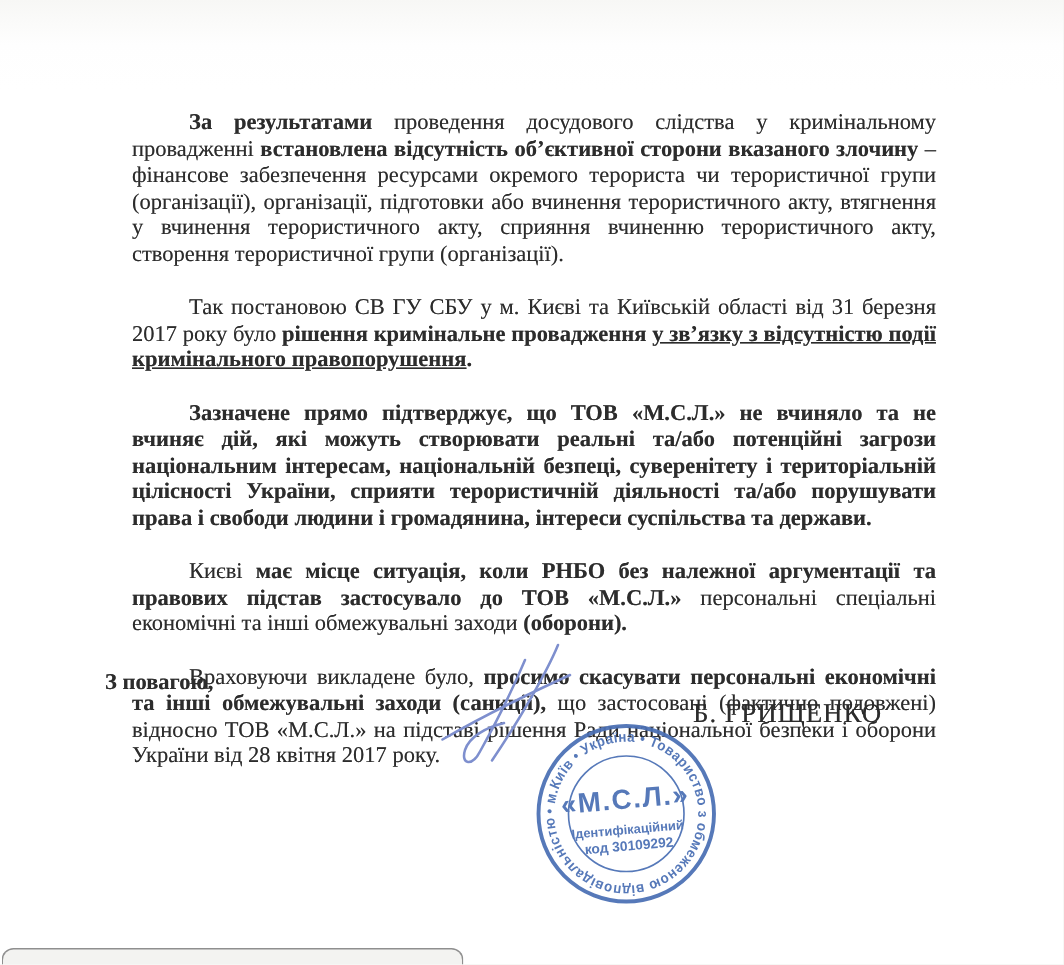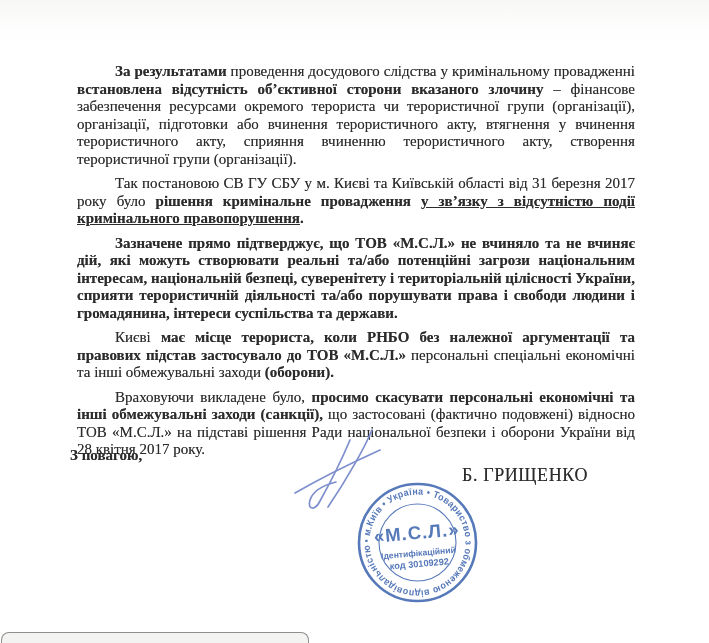--- a/index.html
+++ b/index.html
@@ -10,21 +10,21 @@
   }
   .page{
     position:relative;width:709px;height:643px;overflow:hidden;
     background:linear-gradient(180deg,#f7f7f5 0px,#fefefe 30px,#ffffff 60px);
   }
   .letter-body{
     position:absolute;left:70px;top:56px;width:572px;
     font-size:15px;line-height:17.5px;color:#2c2c2c;
     text-shadow:0 0 0.3px rgba(40,40,40,.55);
   }
-  .para{margin:7px;text-indent:38px;text-align:justify;}
+  .para{margin:18px;text-indent:38px;text-align:justify;}
   .seg.r{font-weight:400;}
   .seg.b{font-weight:700;}
   .seg.bu{font-weight:700;text-decoration:underline;}
   .closing{
     position:absolute;left:70px;top:446px;width:572px;
     font-size:15px;line-height:19.5px;font-weight:700;color:#2c2c2c;
     text-shadow:0 0 0.3px rgba(40,40,40,.55);
   }
   .signer{
     position:absolute;left:392px;top:20px;
@@ -41,21 +41,21 @@
 </style>
 </head>
 <body>
 
 <div class="page">
 
   <div class="letter-body">
       <p class="para"><span class="seg b">За результатами</span><span class="seg r"> проведення досудового слідства у кримінальному провадженні </span><span class="seg b">встановлена відсутність об’єктивної сторони вказаного злочину</span><span class="seg r"> – фінансове забезпечення ресурсами окремого терориста чи терористичної групи (організації), організації, підготовки або вчинення терористичного акту, втягнення у вчинення терористичного акту, сприяння вчиненню терористичного акту, створення терористичної групи (організації).</span></p>
       <p class="para"><span class="seg r">Так постановою СВ ГУ СБУ у м. Києві та Київській області від 31 березня 2017 року було </span><span class="seg b">рішення кримінальне провадження </span><span class="seg bu">у зв’язку з відсутністю події кримінального правопорушення</span><span class="seg b">.</span></p>
       <p class="para"><span class="seg b">Зазначене прямо підтверджує, що ТОВ «М.С.Л.» не вчиняло та не вчиняє дій, які можуть створювати реальні та/або потенційні загрози національним інтересам, національній безпеці, суверенітету і територіальній цілісності України, сприяти терористичній діяльності та/або порушувати права і свободи людини і громадянина, інтереси суспільства та держави.</span></p>
-      <p class="para"><span class="seg r">Києві </span><span class="seg b">має місце терориста, коли РНБО без належної аргументації та правових підстав застосувало до ТОВ «М.С.Л.»</span><span class="seg r"> персональні спеціальні економічні та інші обмежувальні заходи </span><span class="seg b">(оборони).</span></p>
+      <p class="para"><span class="seg r">Києві </span><span class="seg b">має місце ситуація, коли РНБО без належної аргументації та правових підстав застосувало до ТОВ «М.С.Л.»</span><span class="seg r"> персональні спеціальні економічні та інші обмежувальні заходи </span><span class="seg b">(оборони).</span></p>
       <p class="para"><span class="seg r">Враховуючи викладене було, </span><span class="seg b">просимо скасувати персональні економічні та інші обмежувальні заходи (санкції),</span><span class="seg r"> що застосовані (фактично подовжені) відносно ТОВ «М.С.Л.» на підставі рішення Ради національної безпеки і оборони України від 28 квітня 2017 року.</span></p>
     </div>
 
   <div class="closing">
     <div>З повагою,</div>
     <div class="signer">Б. ГРИЩЕНКО</div>
   </div>
 
   <svg class="signature-svg" viewBox="0 0 112 102" fill="none">
     <g stroke="#7e8fce" stroke-width="1.7" stroke-linecap="round" fill="none">

